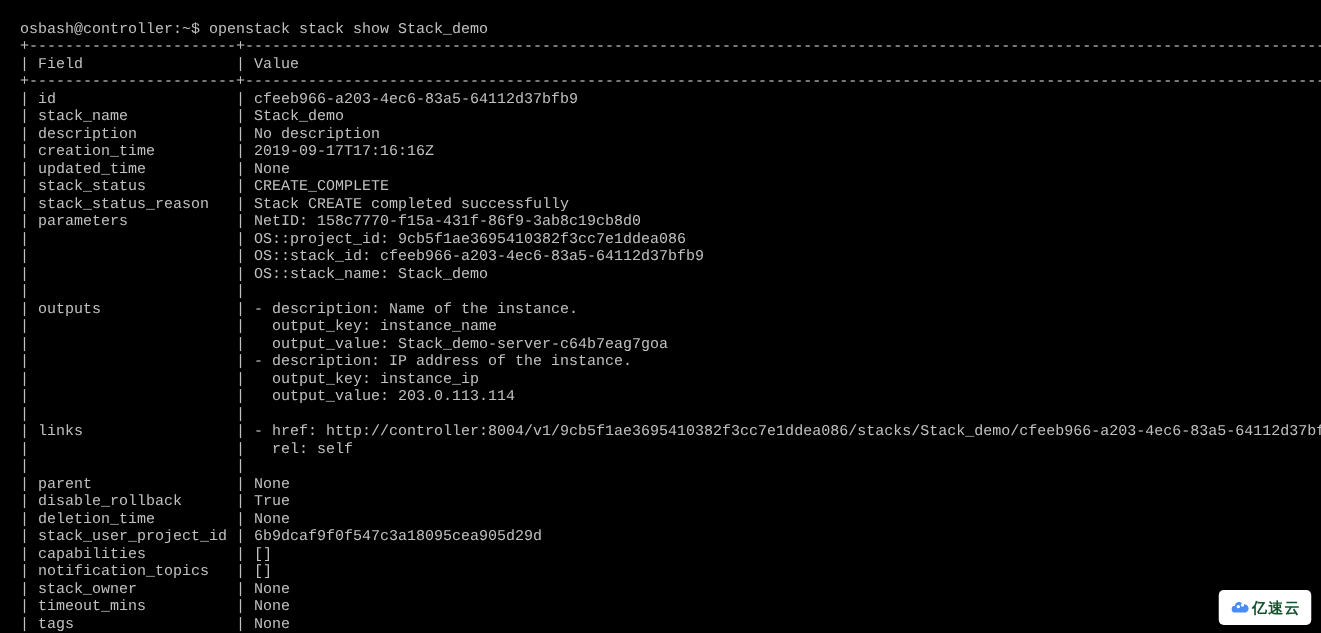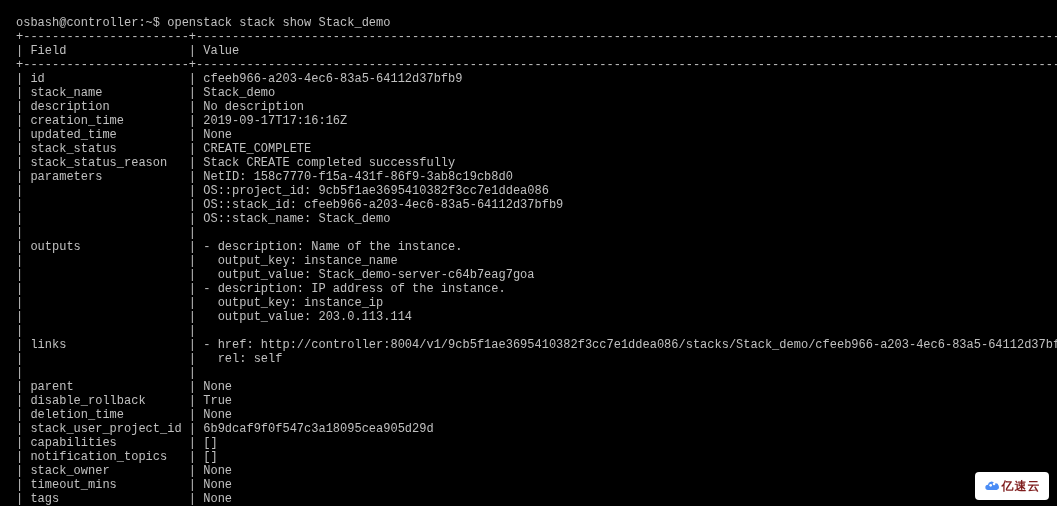--- a/index.html
+++ b/index.html
@@ -26,21 +26,21 @@
     width: 74px;
     height: 28px;
     background: #ffffff;
     border-radius: 4px;
     display: flex;
     align-items: center;
     justify-content: center;
     box-shadow: 0 0 2px rgba(0,0,0,.4);
   }
   .logo span {
-    color: #7f1d1d;
+    color: #14532d;
     font-family: Arial, sans-serif;
     font-size: 12px;
     font-weight: bold;
     letter-spacing: 1px;
     display:flex;
     align-items:center;
     gap:2px;
   }
   .logo svg { width:16px; height:16px; }
 </style>

